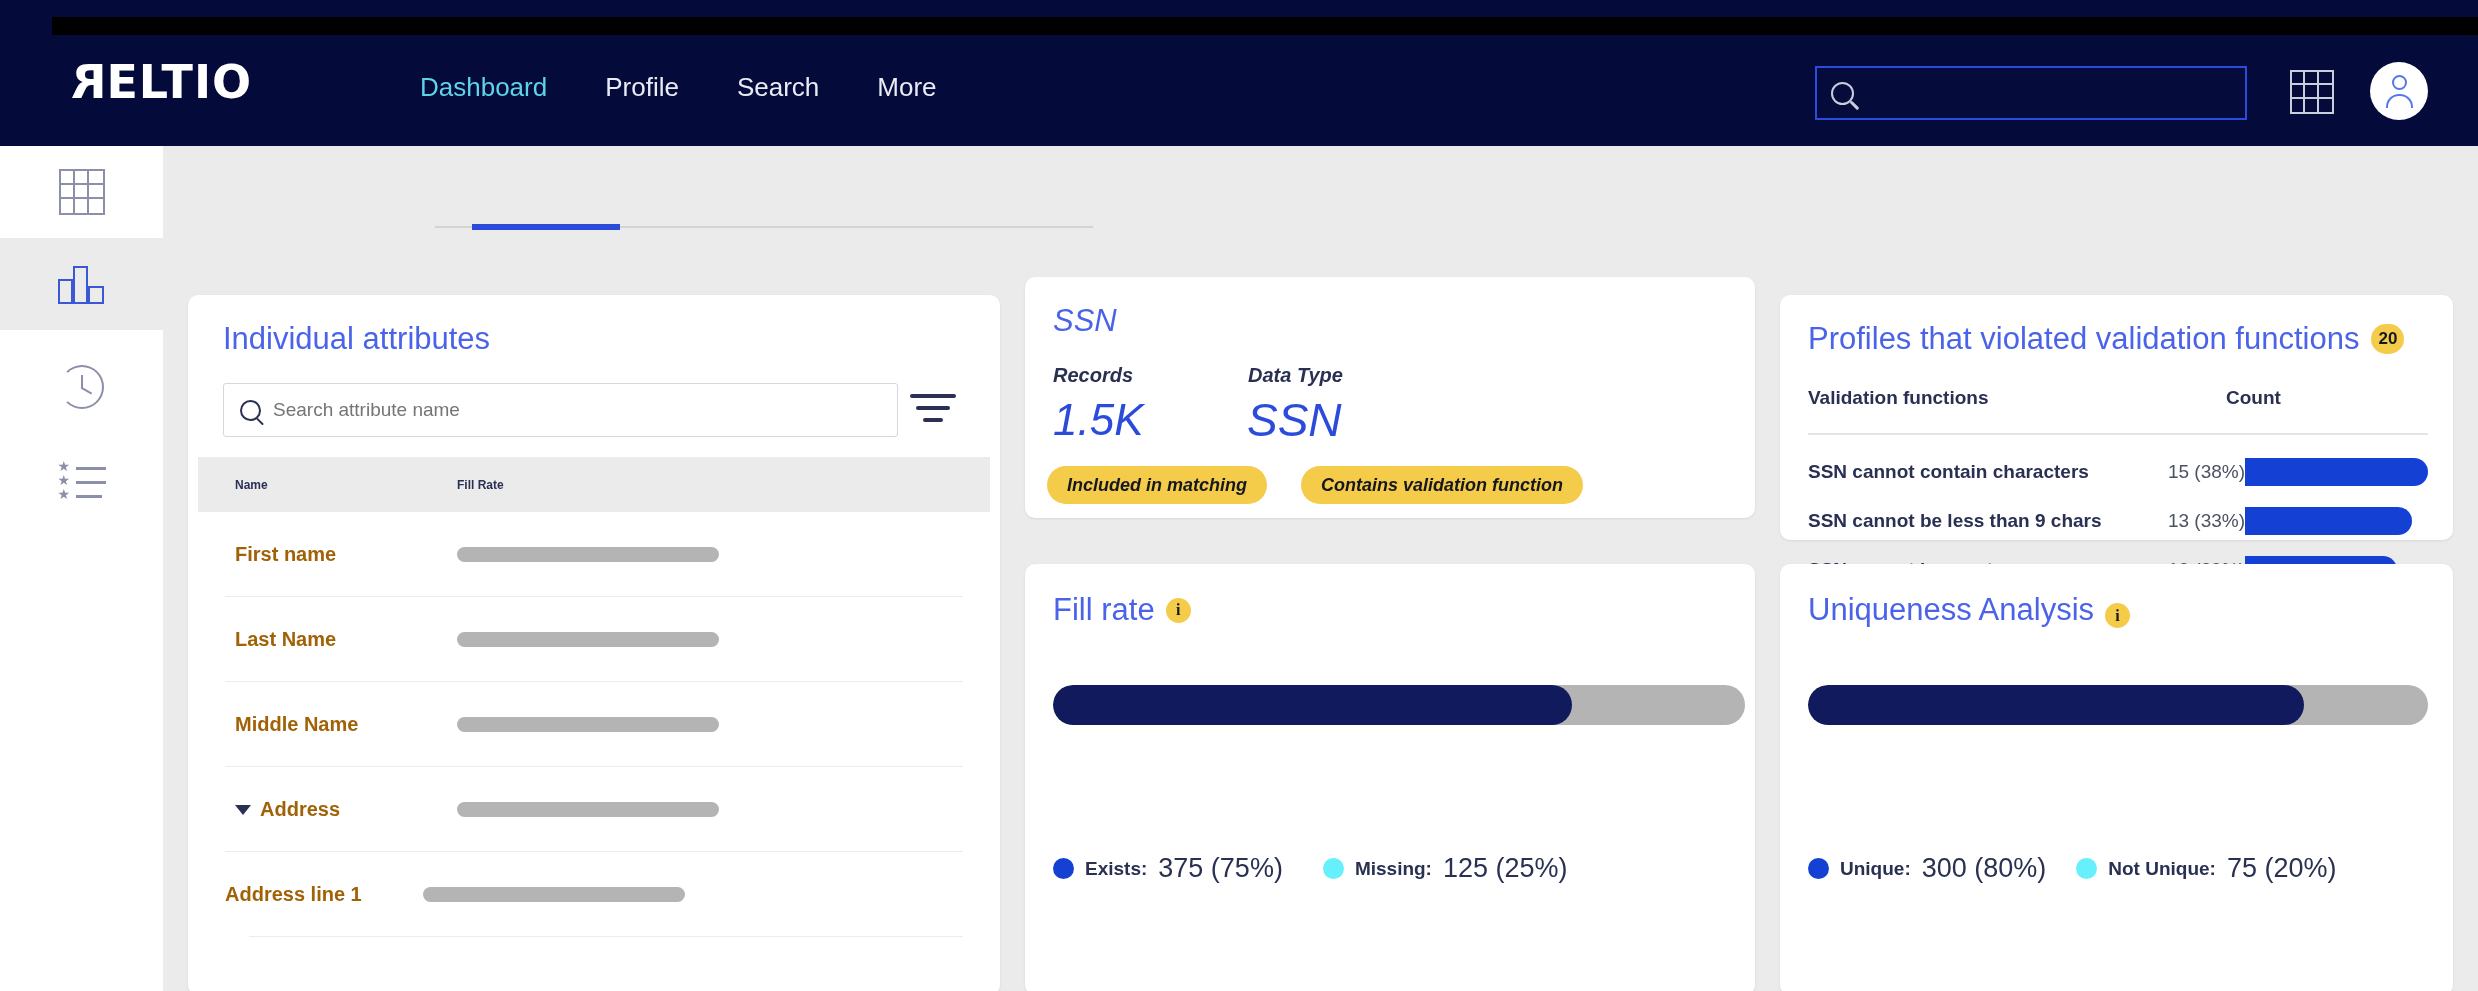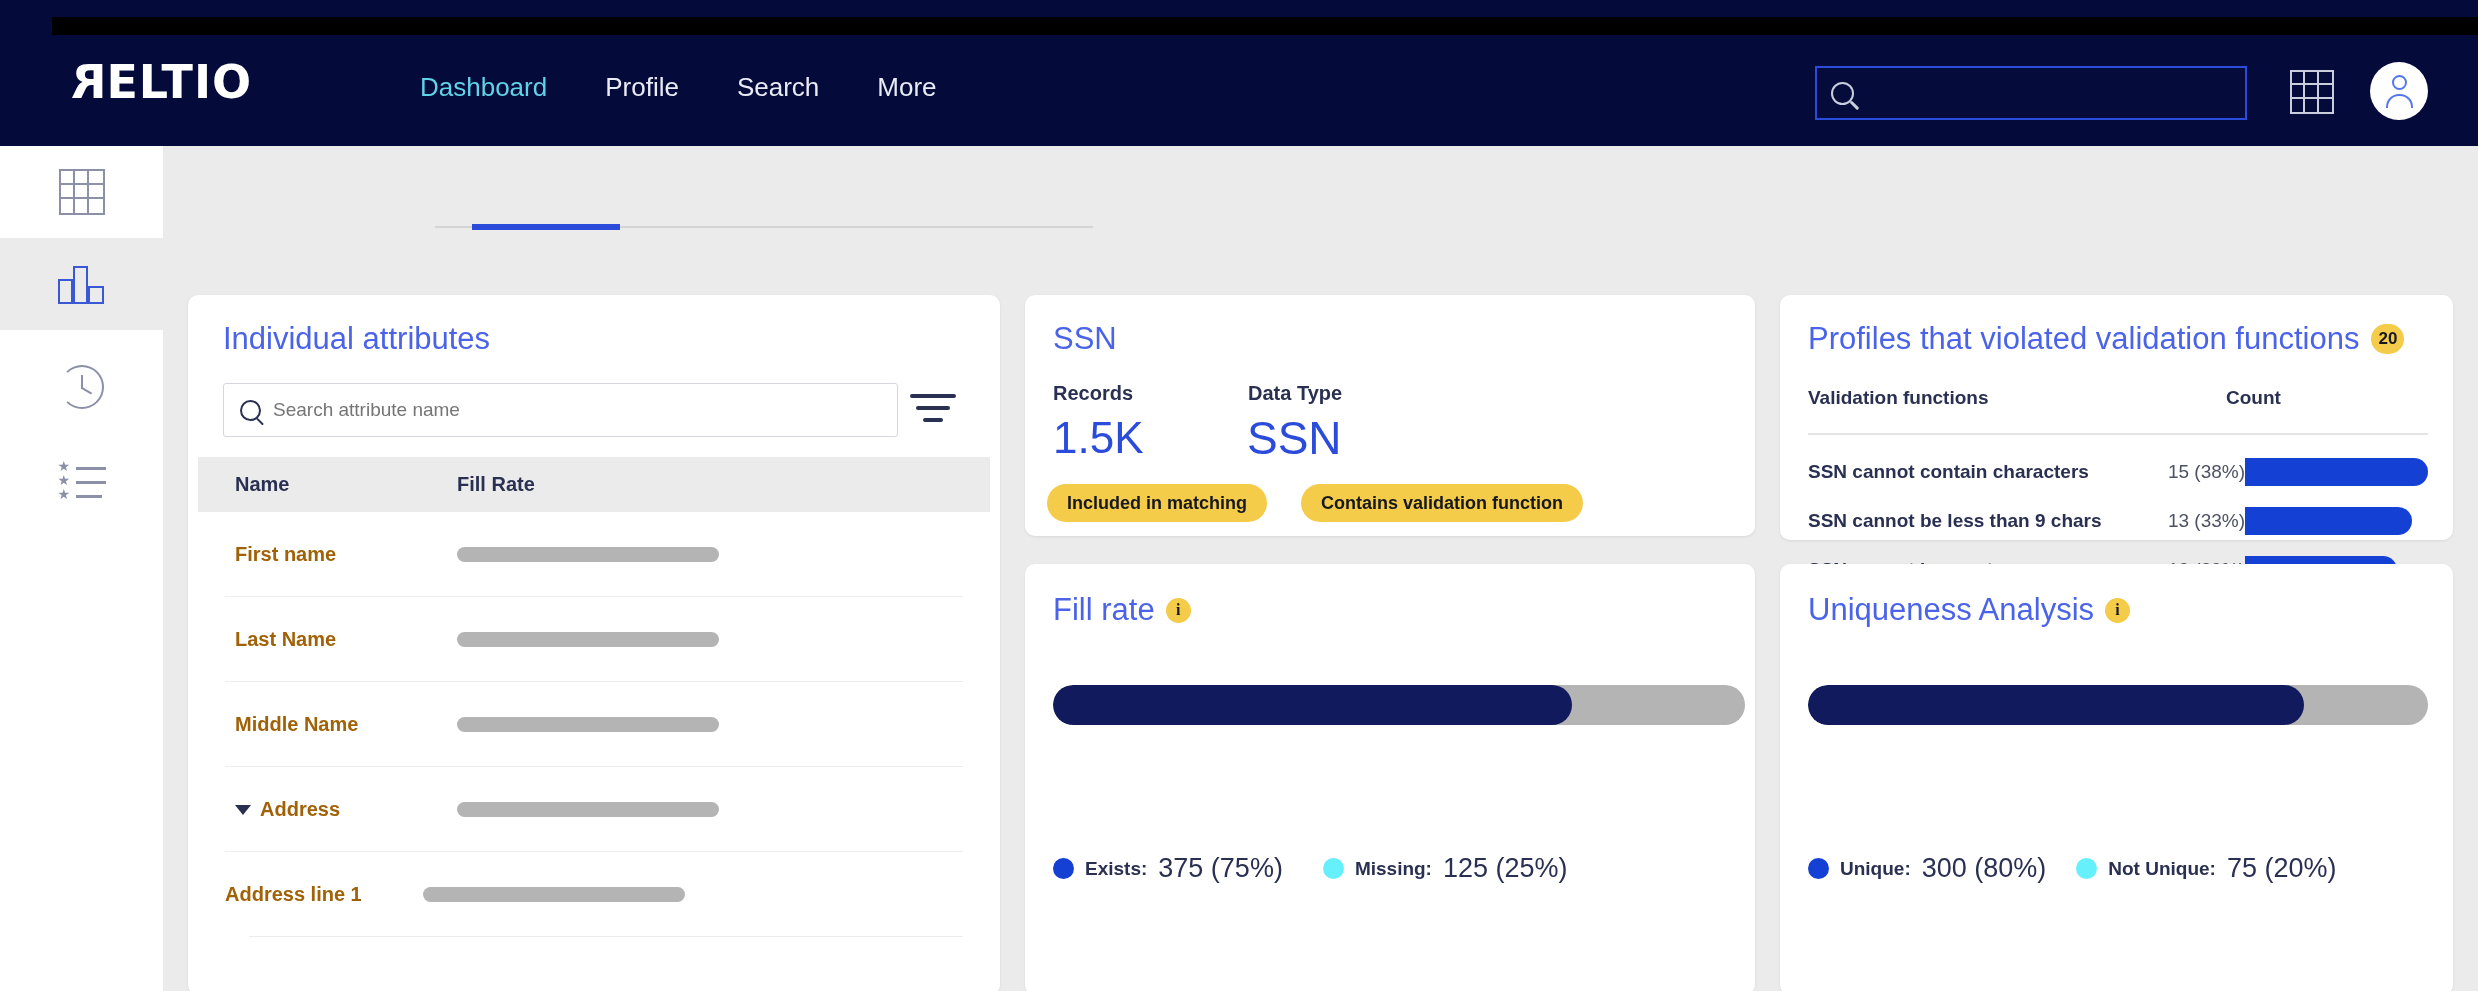--- a/index.html
+++ b/index.html
@@ -198,21 +198,21 @@
   }
   #filter-icon span { position: absolute; left: 0; height: 4px; background: #2a3052; border-radius: 2px; }
   #filter-icon span:nth-child(1) { top: 4px;  width: 46px; }
   #filter-icon span:nth-child(2) { top: 16px; width: 34px; left: 6px; }
   #filter-icon span:nth-child(3) { top: 28px; width: 20px; left: 13px; }
 
   #attrs-thead {
     position: absolute; left: 10px; top: 162px; width: 792px; height: 55px;
     background: #ebebeb; display: flex; align-items: center;
   }
-  #attrs-thead .th { font-size: 20px; font-weight: 700; color: #2a3052; }
+  #attrs-thead .th { font-size: 12px; font-weight: 700; color: #2a3052; }
   #attrs-thead .th.name { margin-left: 37px; width: 222px; }
   #attrs-thead .th.fill { }
 
   #attrs-rows { position: absolute; left: 10px; top: 217px; width: 792px; }
   .attr-row {
     position: relative; height: 85px; display: flex; align-items: center;
   }
   .attr-row .rname {
     font-size: 20px; font-weight: 700; color: #a16207;
     margin-left: 37px; width: 222px; display: flex; align-items: center; gap: 9px;
@@ -228,21 +228,21 @@
     overflow: hidden;
   }
   .attr-row .fillbar { height: 100%; background: #151d5e; border-radius: 8px; }
   .attr-row .sep {
     position: absolute; bottom: 0; height: 1px; background: #ececec;
     left: 27px; right: 27px;
   }
   .attr-row.child .sep { left: 51px; }
 
   
-  #card-ssn { left: 862px; top: 149px; width: 730px; height: 241px; }
+  #card-ssn { left: 862px; top: 131px; width: 730px; height: 241px; font-style: italic; }
   #ssn-title { position: absolute; left: 28px; top: 26px; }
   #ssn-records-label { position: absolute; left: 28px; top: 87px; font-size: 20px; font-weight: 700; color: #2a3052; }
   #ssn-datatype-label { position: absolute; left: 223px; top: 87px; font-size: 20px; font-weight: 700; color: #2a3052; }
   #ssn-records-value { position: absolute; left: 28px; top: 118px; font-size: 44px; color: #2b4bdb; }
   #ssn-datatype-value { position: absolute; left: 222px; top: 116px; font-size: 46px; color: #2b4bdb; }
   .pill {
     position: absolute; height: 38px; border-radius: 19px;
     background: #f5cb4a; color: #16181f; font-size: 18px; font-weight: 700;
     display: flex; align-items: center; padding: 0 20px; white-space: nowrap;
   }
@@ -288,21 +288,21 @@
   #fr-legend {
     position: absolute; left: 28px; top: 289px; display: flex; align-items: center; gap: 40px;
   }
   .legend-item { display: flex; align-items: center; gap: 11px; }
   .legend-dot { width: 21px; height: 21px; border-radius: 50%; flex: 0 0 auto; }
   .legend-label { font-size: 19px; font-weight: 700; color: #2a3052; }
   .legend-value { font-size: 27px; color: #2a3052; }
 
   
   #card-unique { left: 1617px; top: 418px; width: 673px; height: 431px; }
-  #uq-title { position: absolute; left: 28px; top: 28px; display: flex; align-items: center; gap: 11px; }
+  #uq-title { position: absolute; left: 28px; top: 28px; display: flex; align-items: flex-end; gap: 11px; }
   #uq-track {
     position: absolute; left: 28px; top: 121px; width: 620px; height: 40px;
     background: #b4b4b4; border-radius: 20px; overflow: hidden;
   }
   #uq-fill { height: 100%; background: #101a5c; border-radius: 20px; }
   #uq-legend {
     position: absolute; left: 28px; top: 289px; display: flex; align-items: center; gap: 30px;
   }
 </style>
 </head>

